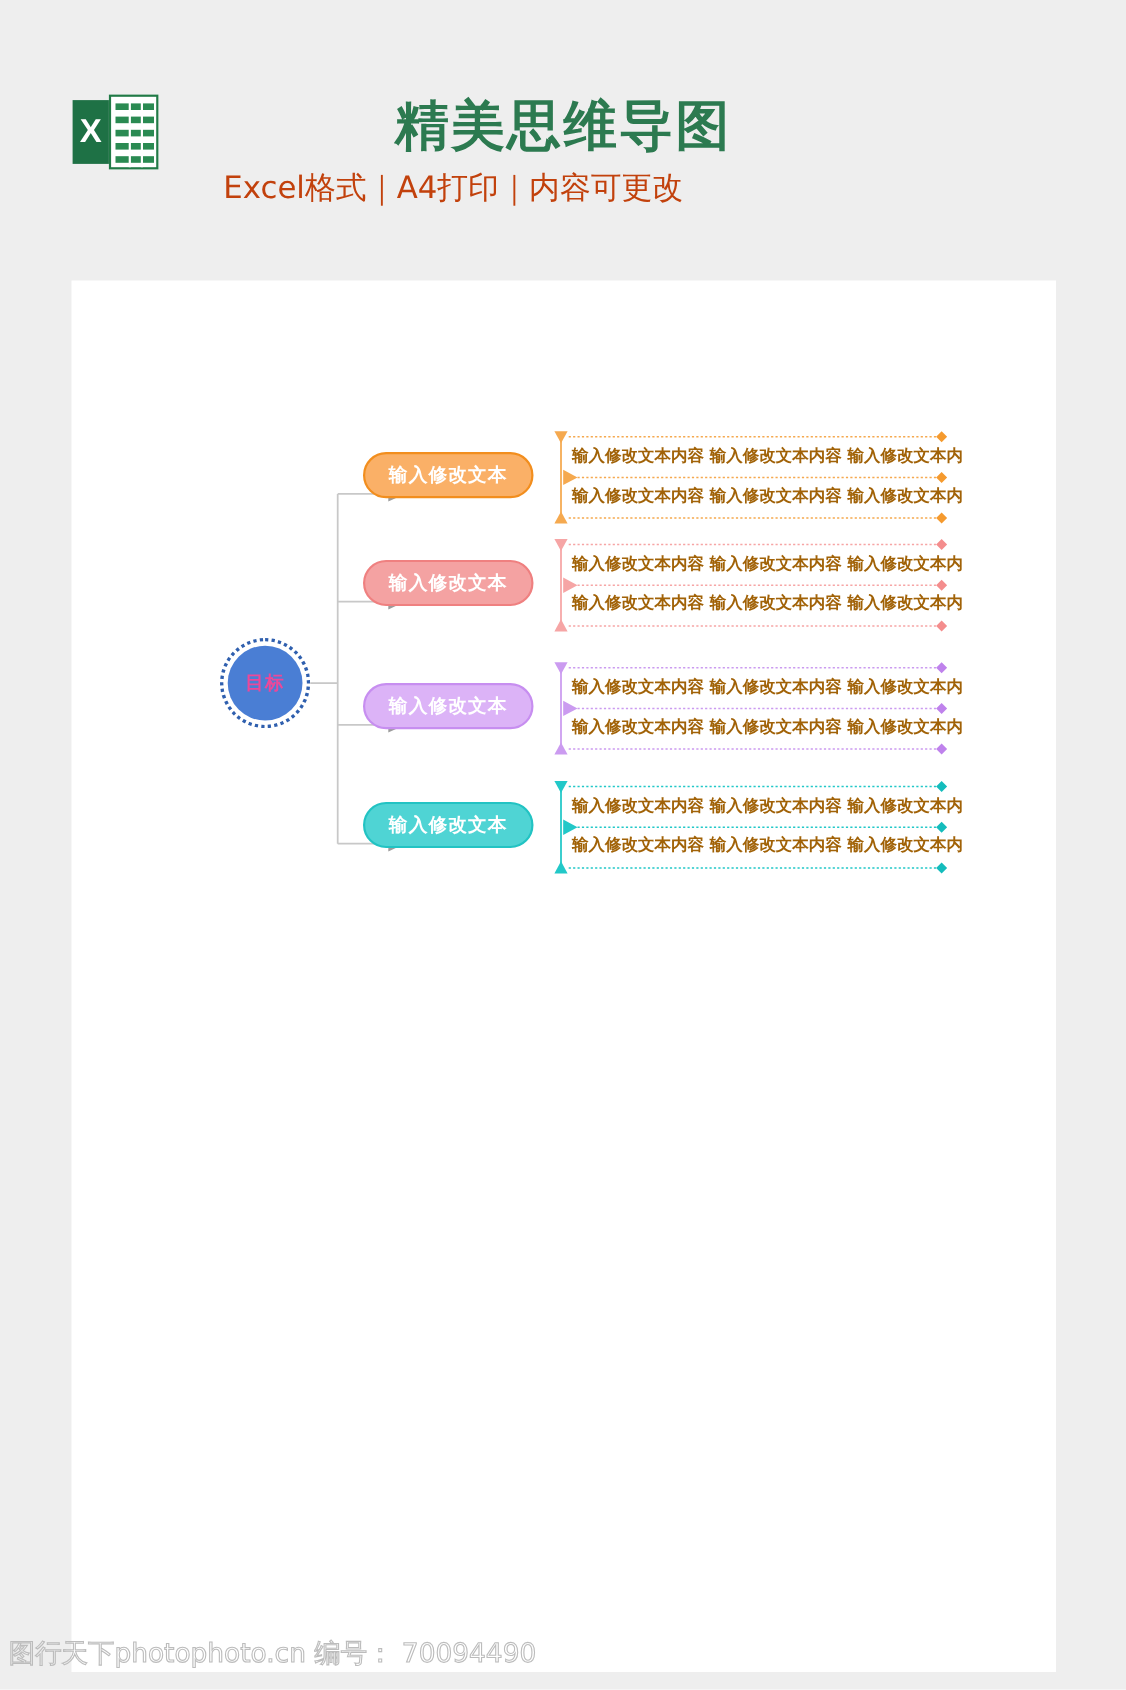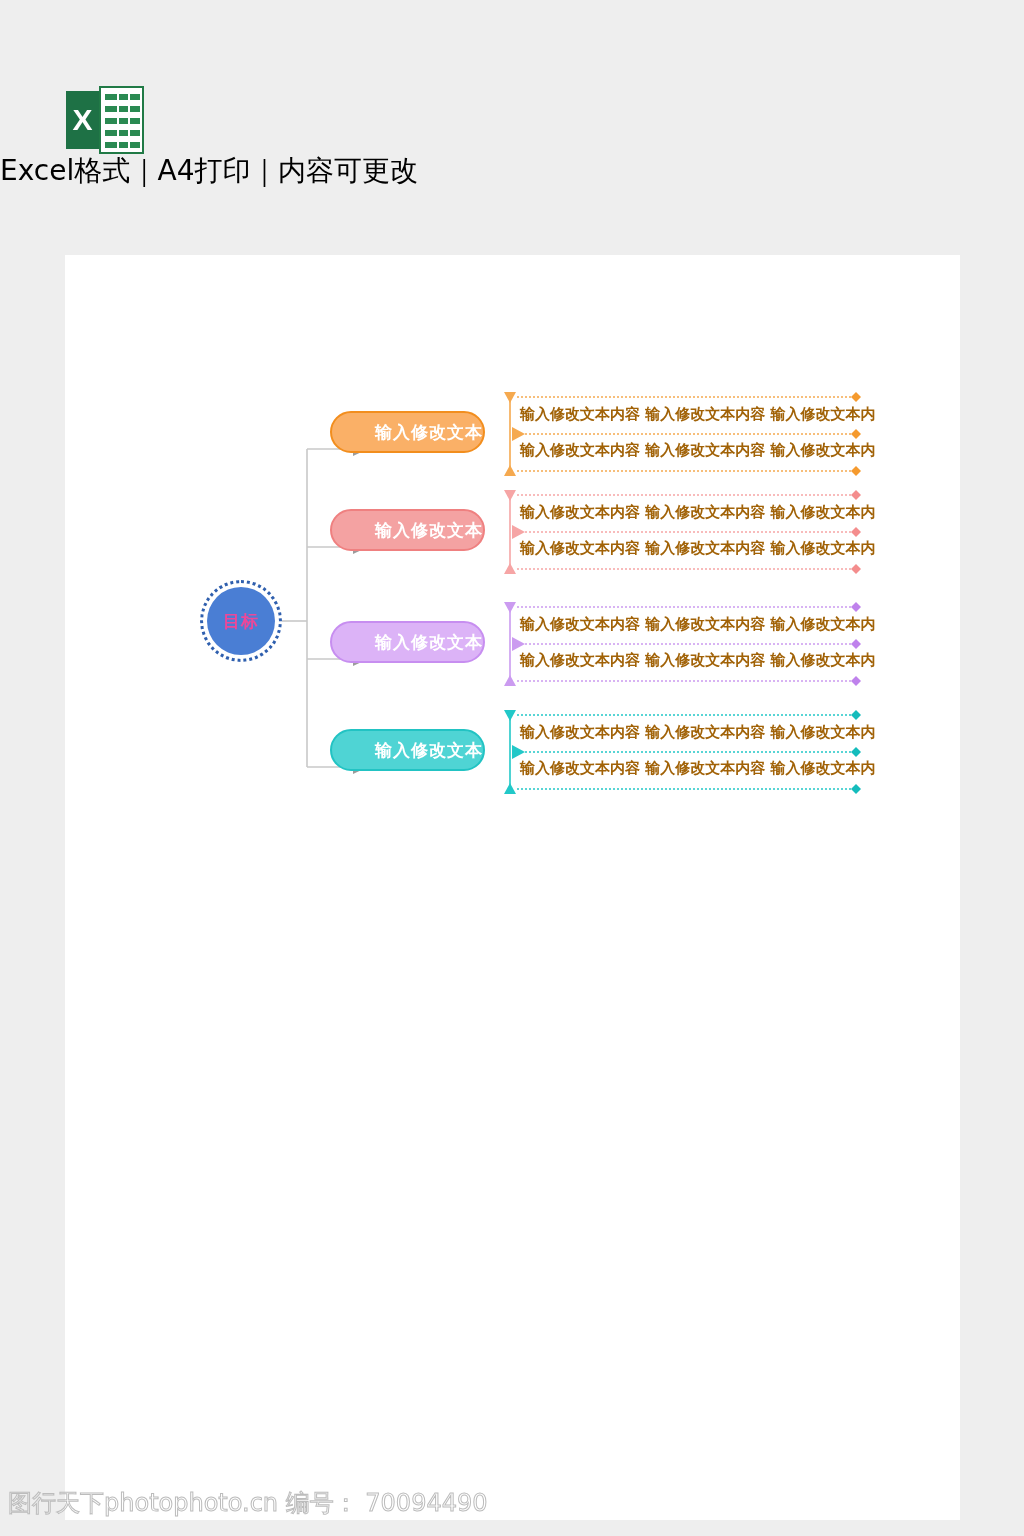--- a/index.html
+++ b/index.html
@@ -84,22 +84,23 @@
     font-size: 49px;
     font-weight: bold;
     color: #2c7a50;
     letter-spacing: 2px;
     font-family: "DejaVu Sans", "Liberation Sans", sans-serif;
   }
   #subtitle {
     position: absolute;
     left: 0; top: 152px;
     width: 824px;
+    text-align: center;
     font-size: 28px;
-    color: #000000;
+    color: #c2410c;
     font-family: "DejaVu Sans", "Liberation Sans", sans-serif;
   }
 
   
   #page {
     position: absolute;
     left: 65px; top: 255px;
     width: 895px; height: 1265px;
     background: #ffffff;
   }
@@ -128,21 +129,21 @@
     top: 22px;
     width: 155px;
     height: 42px;
     border-radius: 21px;
     box-sizing: border-box;
     border: 2px solid;
     color: #ffffff;
     font-size: 17px;
     font-weight: bold;
     line-height: 38px;
-    text-align: right;
+    text-align: center;
     letter-spacing: 1px;
     font-family: "DejaVu Sans", "Liberation Sans", sans-serif;
   }
 
   .rowtext {
     position: absolute;
     left: 455px;
     width: 345px;
     height: 26px;
     color: #a16207;
@@ -217,20 +218,21 @@
       <div class="cellrow" style="top:30px;"></div>
       <div class="cellrow" style="top:42px;"></div>
       <div class="cellrow" style="top:54px;"></div>
       <div class="cellgap"></div>
       <div class="cellgap2"></div>
     </div>
     <div class="panel"></div>
     <div class="panel-x">X</div>
   </div>
 
+  <div id="title">精美思维导图</div>
   <div id="subtitle">Excel格式｜A4打印｜内容可更改</div>
 </div>
 
 <div id="page">
   <div id="mindmap">
 
     <svg width="895" height="1265">
 
       <line x1="217" y1="366" x2="242" y2="366" stroke="#c8c8c8" stroke-width="1.6"></line>
 

